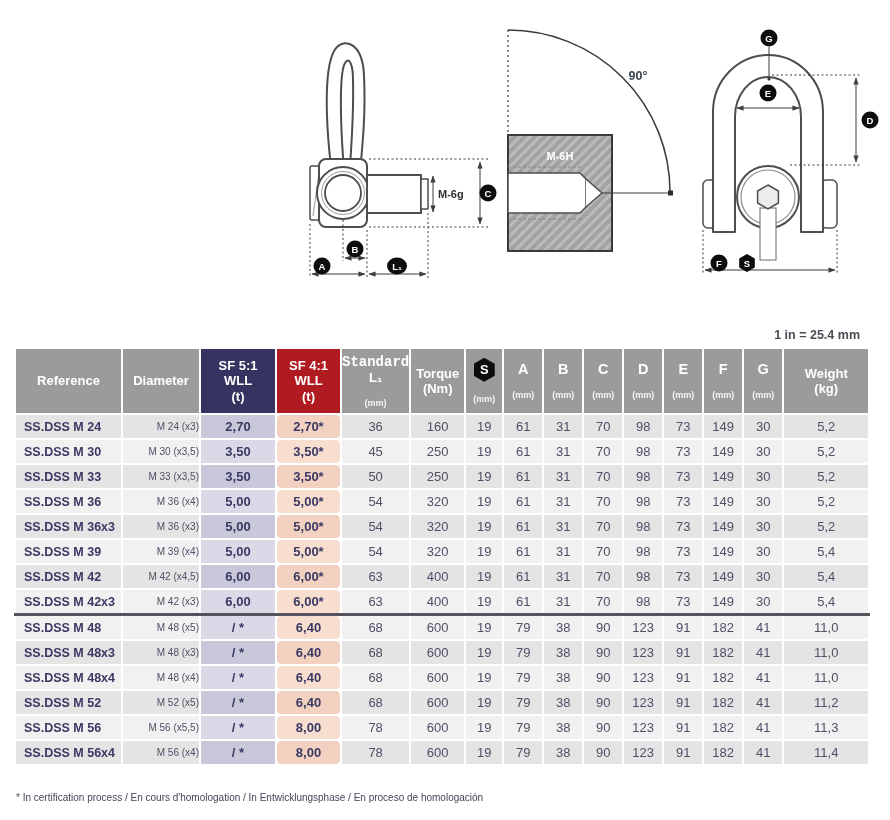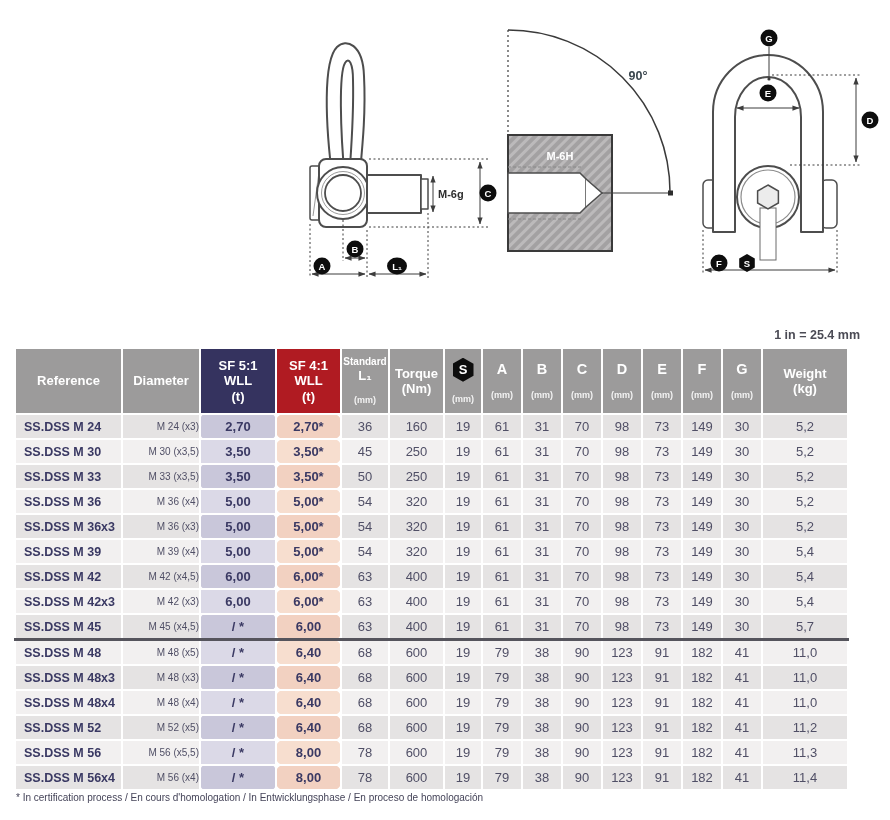--- a/index.html
+++ b/index.html
@@ -23,38 +23,38 @@
   .unit-note{position:absolute;top:328px;right:30px;font-size:12.5px;color:#4b4b55;font-weight:bold;}
   .table-wrap{position:absolute;top:347px;left:14px;}
   table{border-collapse:collapse;table-layout:fixed;}
   th,td{border:2px solid #fff;padding:0;overflow:hidden;}
   thead th{
     background:var(--header-gray);color:#fff;font-weight:bold;height:64px;
     font-size:13px;line-height:1.18;vertical-align:middle;text-align:center;
   }
   thead th.navy{background:var(--sf5-header);}
   thead th.red{background:var(--sf4-header);}
-  th .pre{font-size:10px;}
+  th .pre{font-size:14px;font-family:Liberation Mono, monospace;}
   th .t{font-size:13px;}
   th .t.big{font-size:14.5px;}
   th .unit{font-size:9px;color:rgba(255,255,255,.88);margin-top:12px;font-weight:bold;}
   .hex{
     display:inline-block;width:21px;height:24px;background:#0d0d0d;color:#fff;
     clip-path:polygon(50% 0,100% 25%,100% 75%,50% 100%,0 75%,0 25%);
     font-size:13px;font-weight:bold;line-height:24px;text-align:center;
   }
   tbody td{
     height:23px;font-size:13px;color:var(--cell-text);text-align:center;
     background:var(--row-light);white-space:nowrap;
   }
   tbody tr.odd td{background:var(--row-dark);}
   td.c-ref{text-align:left;padding-left:8px;font-weight:bold;color:var(--ref-text);font-size:12.5px;}
   td.c-dia{text-align:right;padding-left:18px;font-size:10px;}
   td.c-sf5{font-weight:bold;background:var(--sf5-cell-light);color:var(--ref-text);}
-  tr.odd td.c-sf5{background:var(--sf5-cell-dark);border-radius:6px;}
+  tr.odd td.c-sf5{background:var(--sf5-cell-dark);}
   td.c-sf4{font-weight:bold;background:var(--sf4-cell-light);color:var(--ref-text);border-radius:8px;}
   tr.odd td.c-sf4{background:var(--sf4-cell-dark);}
   tr.group-start td{border-top:3px solid var(--divider);}
   .footnote{position:absolute;top:792px;left:16px;font-size:10px;color:#454459;}
 </style>
 </head>
 <body>
 
 <div class="diagrams">
 
@@ -387,37 +387,20 @@
           <td class="c-s">19</td>
           <td class="c-a">61</td>
           <td class="c-b">31</td>
           <td class="c-c">70</td>
           <td class="c-d">98</td>
           <td class="c-e">73</td>
           <td class="c-f">149</td>
           <td class="c-g">30</td>
           <td class="c-weight">5,4</td>
         </tr>
-        <tr class="odd">
-          <td class="c-ref">SS.DSS M 45</td>
-          <td class="c-dia">M 45 (x4,5)</td>
-          <td class="c-sf5">/ *</td>
-          <td class="c-sf4">6,00</td>
-          <td class="c-l1">63</td>
-          <td class="c-torque">400</td>
-          <td class="c-s">19</td>
-          <td class="c-a">61</td>
-          <td class="c-b">31</td>
-          <td class="c-c">70</td>
-          <td class="c-d">98</td>
-          <td class="c-e">73</td>
-          <td class="c-f">149</td>
-          <td class="c-g">30</td>
-          <td class="c-weight">5,7</td>
-        </tr>
         <tr class="group-start">
           <td class="c-ref">SS.DSS M 48</td>
           <td class="c-dia">M 48 (x5)</td>
           <td class="c-sf5">/ *</td>
           <td class="c-sf4">6,40</td>
           <td class="c-l1">68</td>
           <td class="c-torque">600</td>
           <td class="c-s">19</td>
           <td class="c-a">79</td>
           <td class="c-b">38</td>

